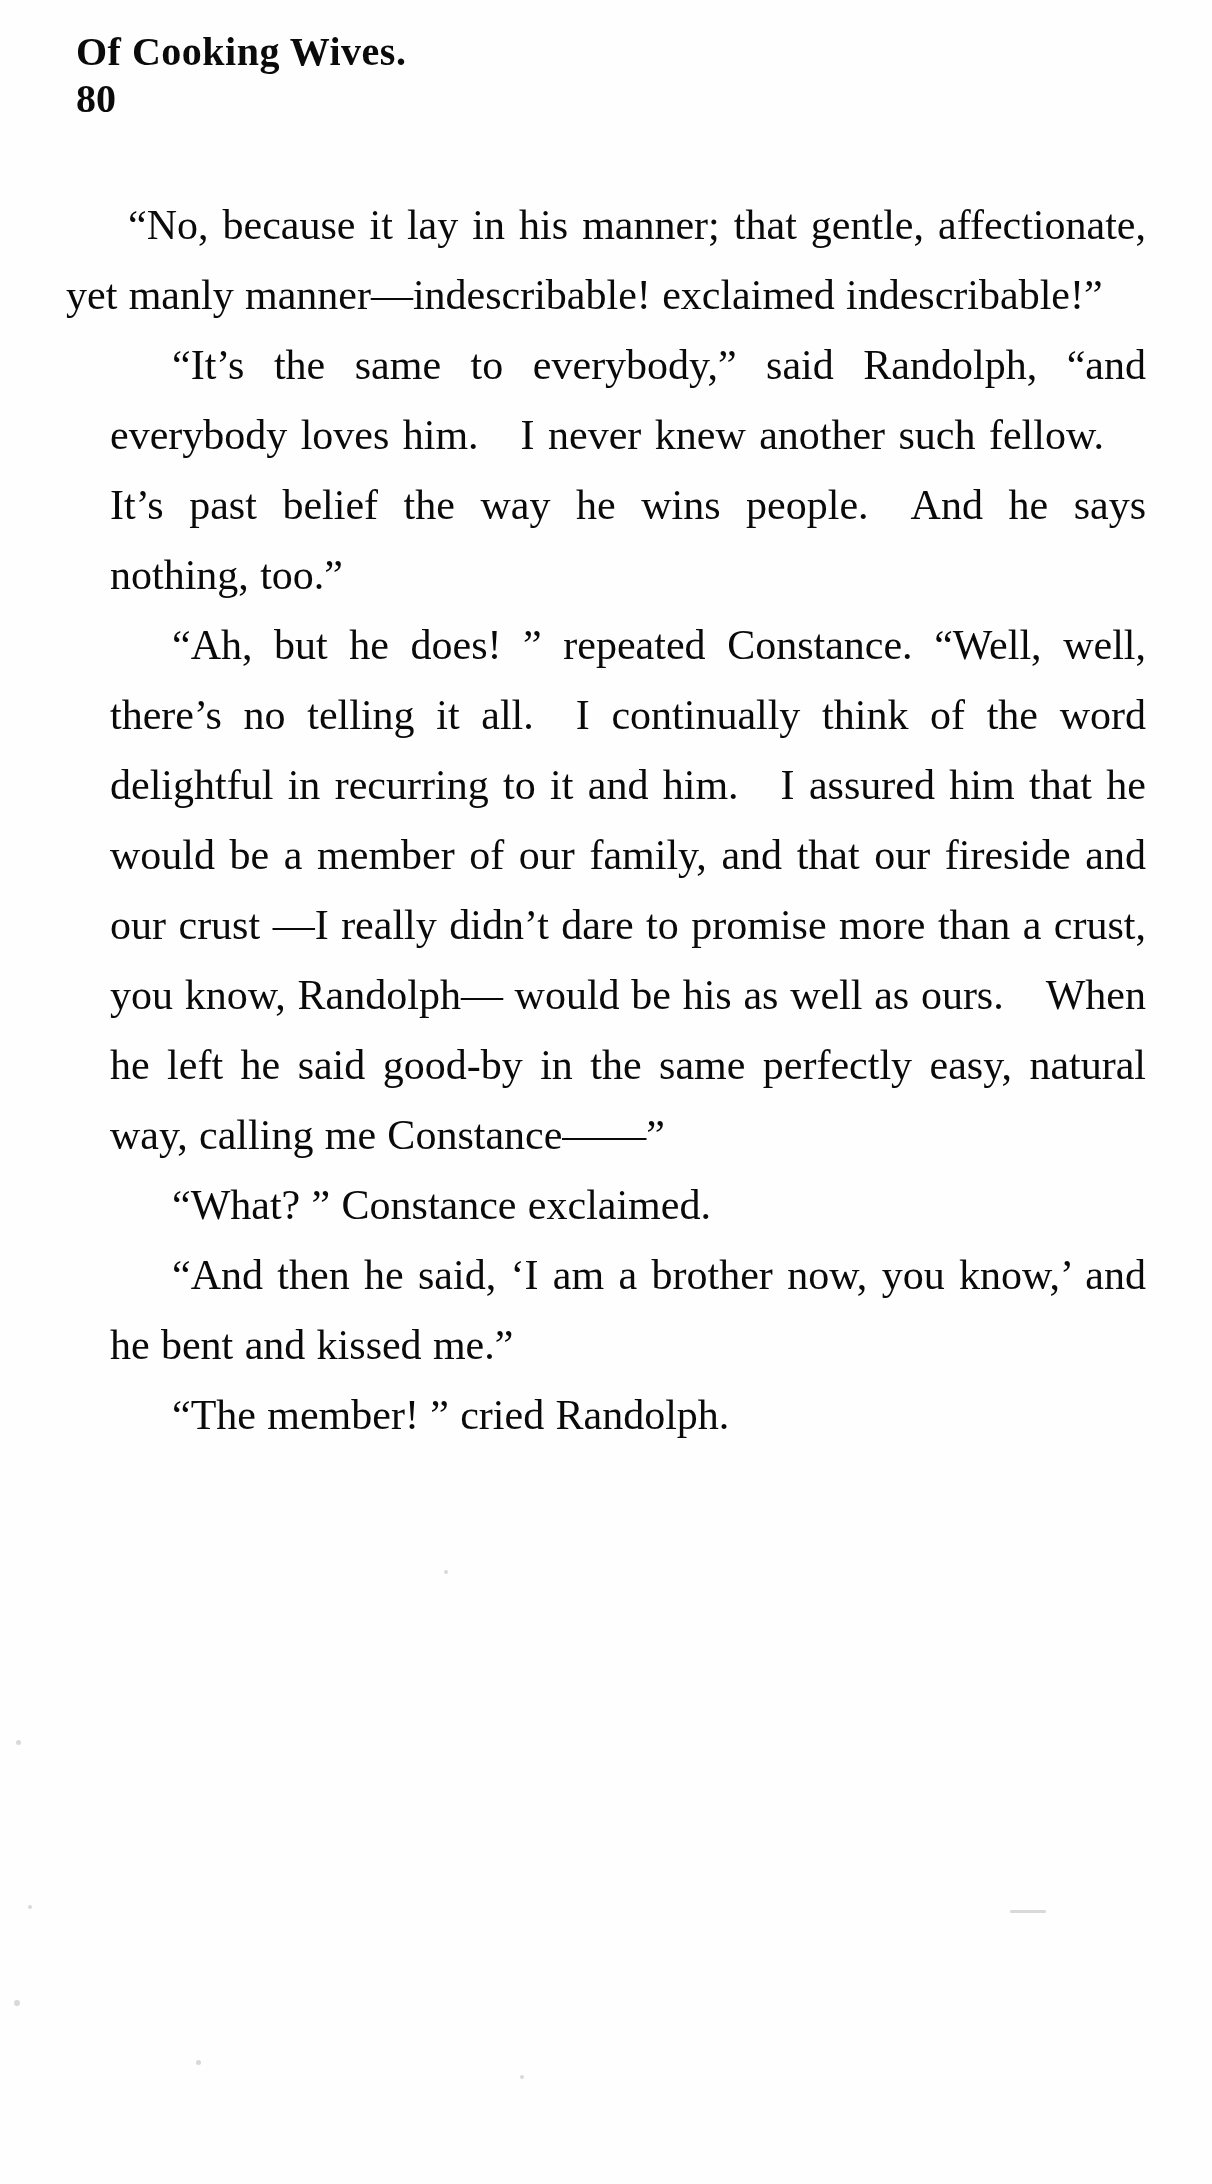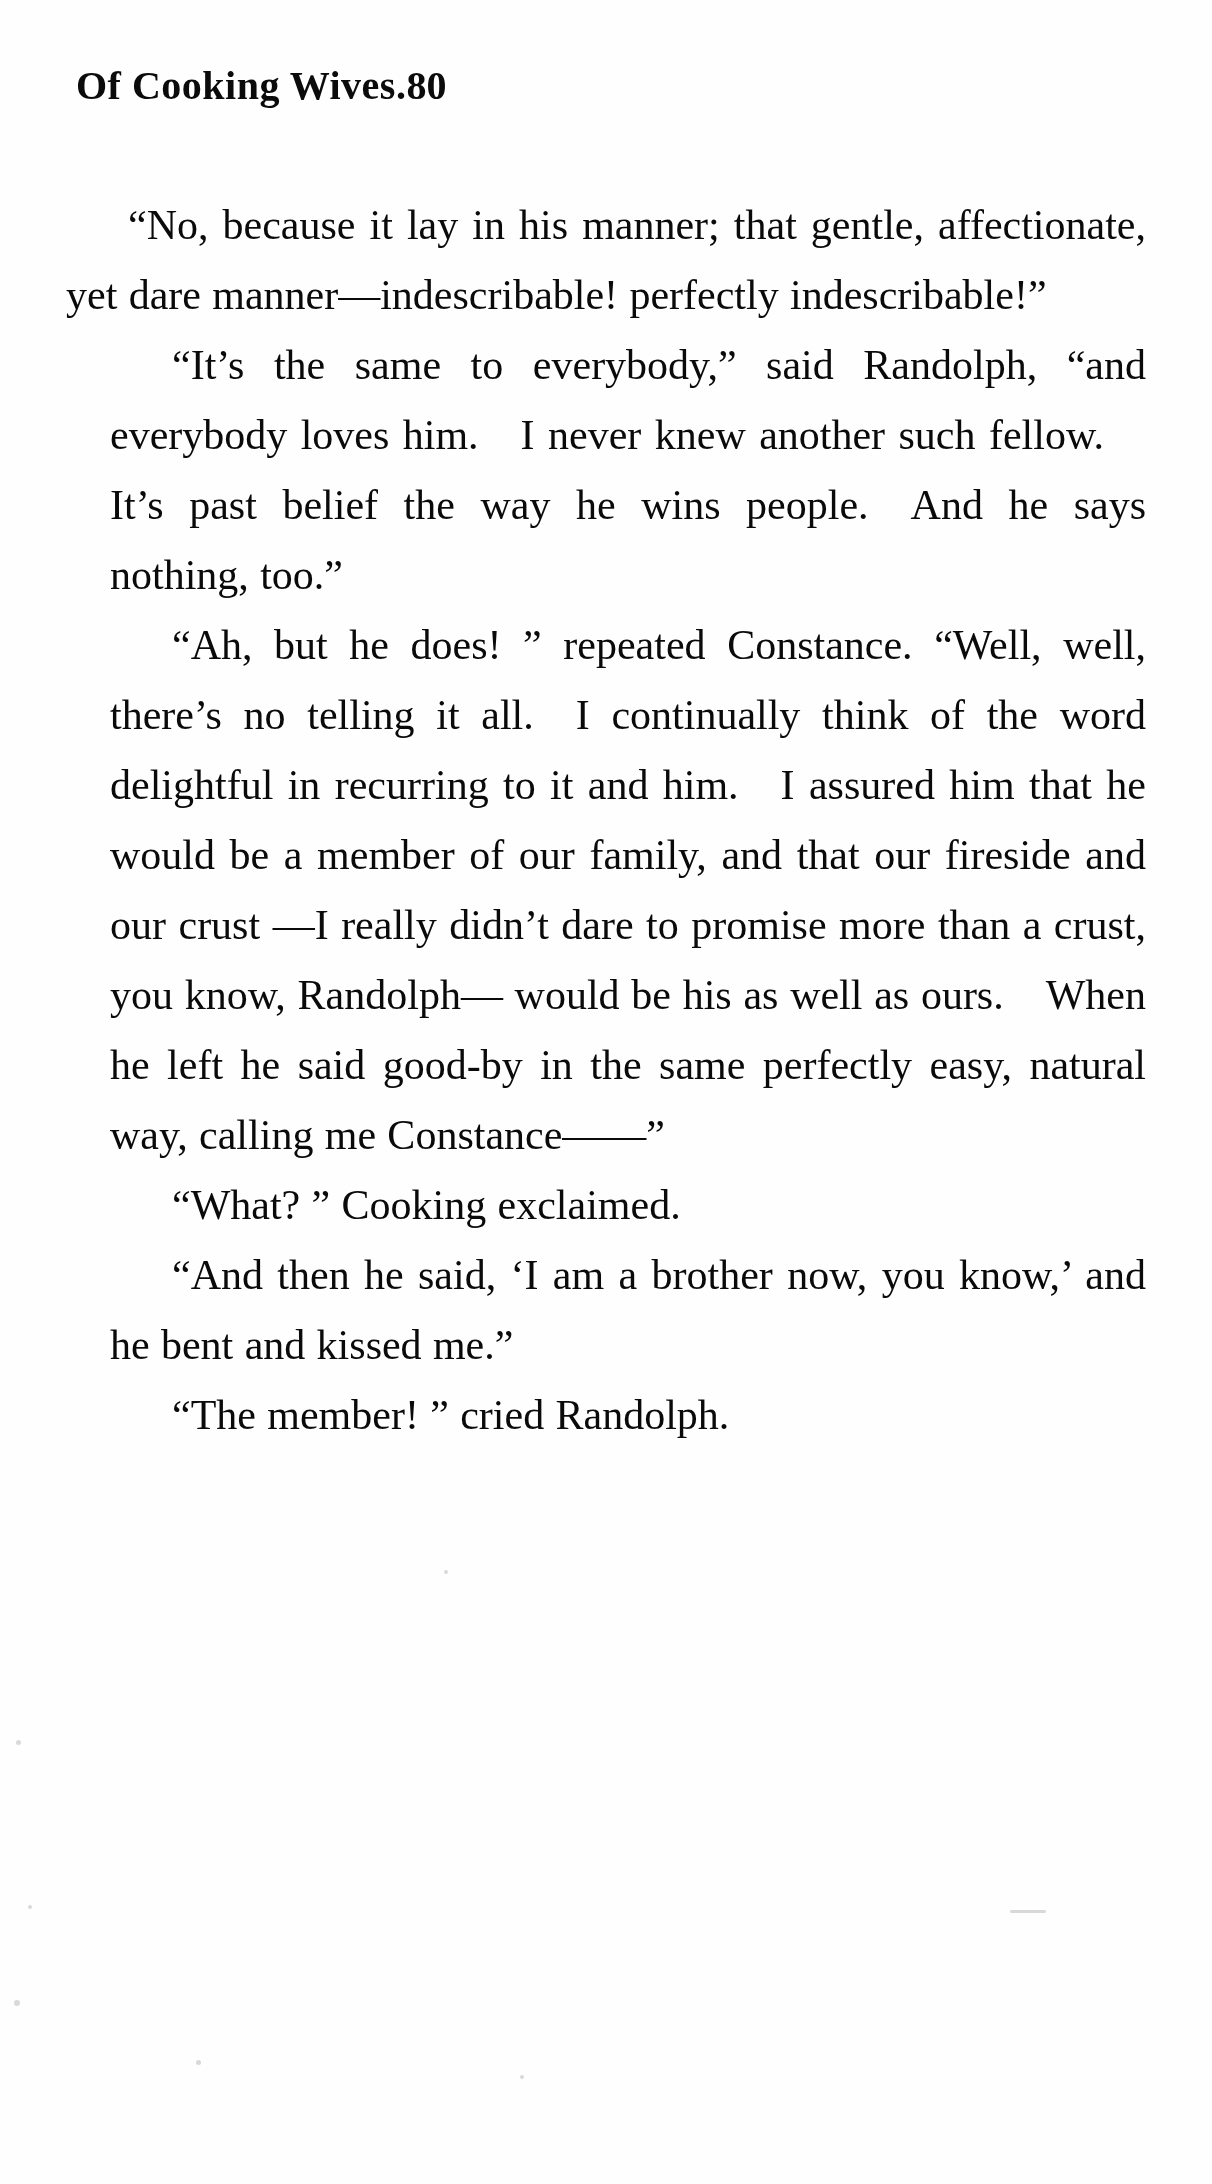--- a/index.html
+++ b/index.html
@@ -23,21 +23,22 @@
     background: #fefefe;
   }
   .running-head {
     position: absolute;
     top: 62px;
     left: 76px;
     right: 76px;
     height: 60px;
     display: flex;
     align-items: baseline;
-    justify-content: flex-start;
+    justify-content: flex-end;
+    flex-direction: column;
   }
   .head-title {
     font-family: "Liberation Serif", serif;
     font-size: 40px;
     font-weight: bold;
     letter-spacing: 0.5px;
     color: #0b0b0b;
     white-space: nowrap;
   }
   .head-folio {
@@ -81,24 +82,24 @@
 <body>
 
 <div class="page">
 
   <div class="running-head">
     <span class="head-title">Of Cooking Wives.</span>
     <span class="head-folio">80</span>
   </div>
 
   <div class="body-text">
-    <p class="para">“No, because it lay in his manner; that gentle, affectionate, yet dare manner—indescribable! perfectly indescribable!”</p>
+    <p class="para">“No, because it lay in his manner; that gentle, affectionate, yet manly manner—indescribable! exclaimed indescribable!”</p>
     <p class="para">“It’s the same to everybody,” said Randolph, “and everybody loves him. I never knew another such fellow. It’s past belief the way he wins people. And he says nothing, too.”</p>
     <p class="para">“Ah, but he does! ” repeated Constance. “Well, well, there’s no telling it all. I continually think of the word delightful in recurring to it and him. I assured him that he would be a member of our family, and that our fireside and our crust —I really didn’t dare to promise more than a crust, you know, Randolph— would be his as well as ours. When he left he said good-by in the same perfectly easy, natural way, calling me Constance——”</p>
-    <p class="para last-loose">“What? ” Cooking exclaimed.</p>
+    <p class="para last-loose">“What? ” Constance exclaimed.</p>
     <p class="para">“And then he said, ‘I am a brother now, you know,’ and he bent and kissed me.”</p>
     <p class="para last-loose">“The member! ” cried Randolph.</p>
   </div>
 
   <span class="speck" style="left:16px;  top:1740px; width:5px;  height:5px;"></span>
   <span class="speck" style="left:28px;  top:1905px; width:4px;  height:4px;"></span>
   <span class="speck" style="left:14px;  top:2000px; width:6px;  height:6px;"></span>
   <span class="speck" style="left:196px; top:2060px; width:5px;  height:5px;"></span>
   <span class="speck" style="left:520px; top:2075px; width:4px;  height:4px;"></span>
   <span class="speck" style="left:1010px;top:1910px; width:36px; height:3px; border-radius:2px;"></span>

